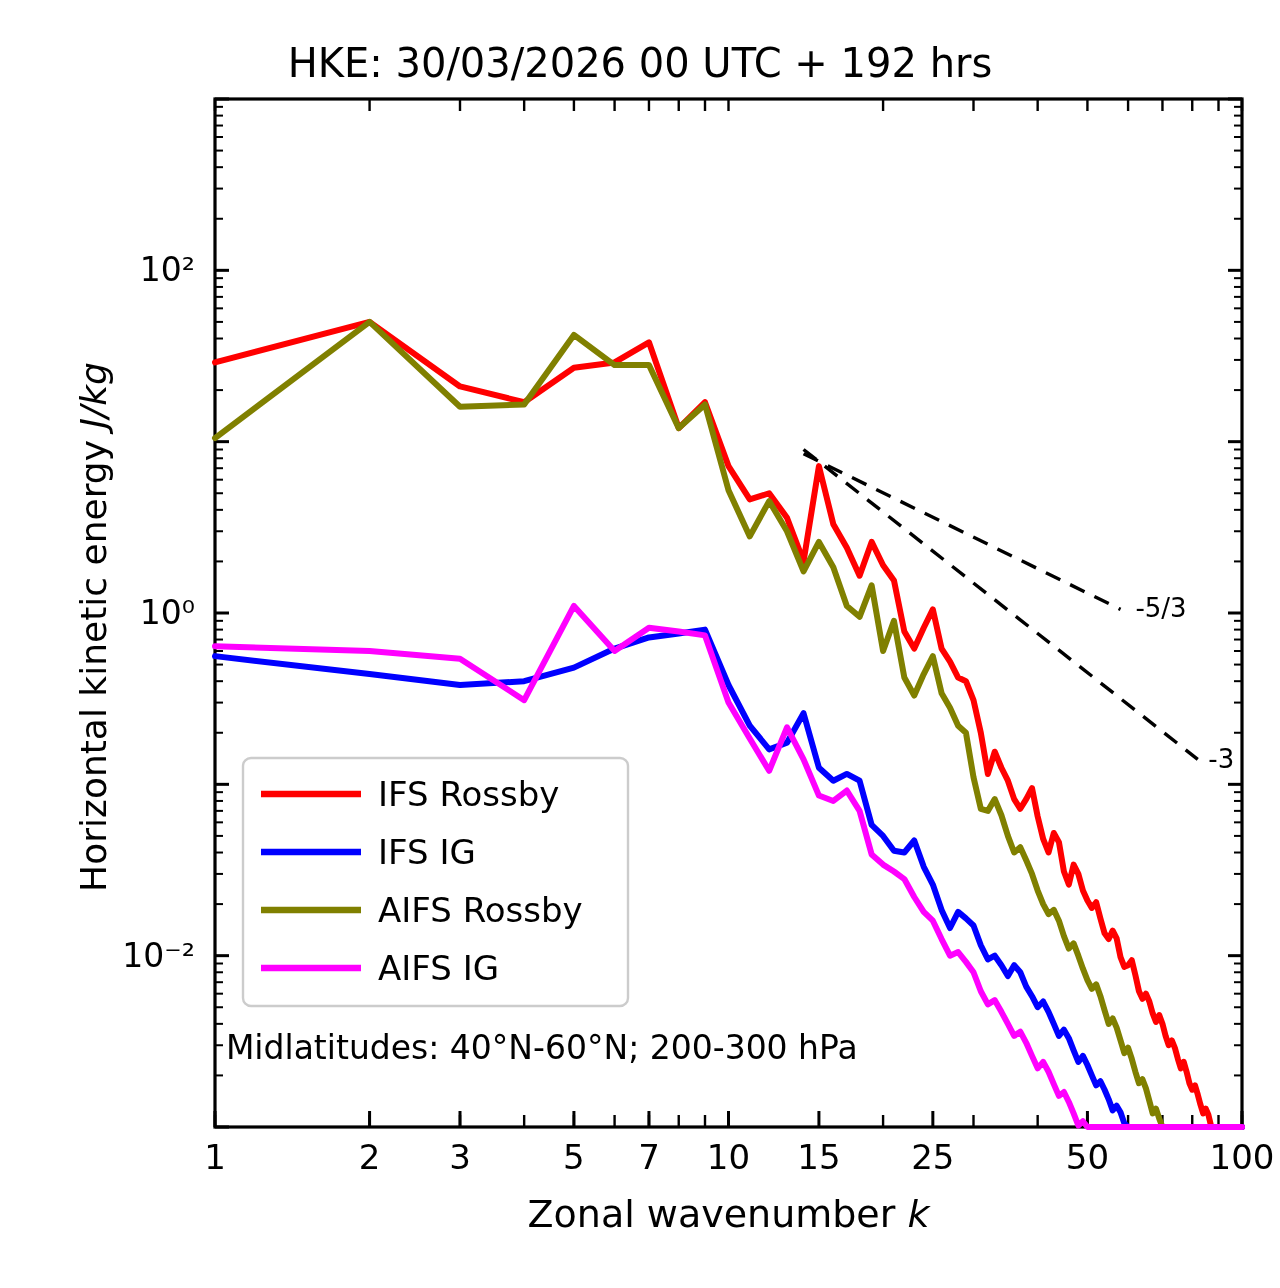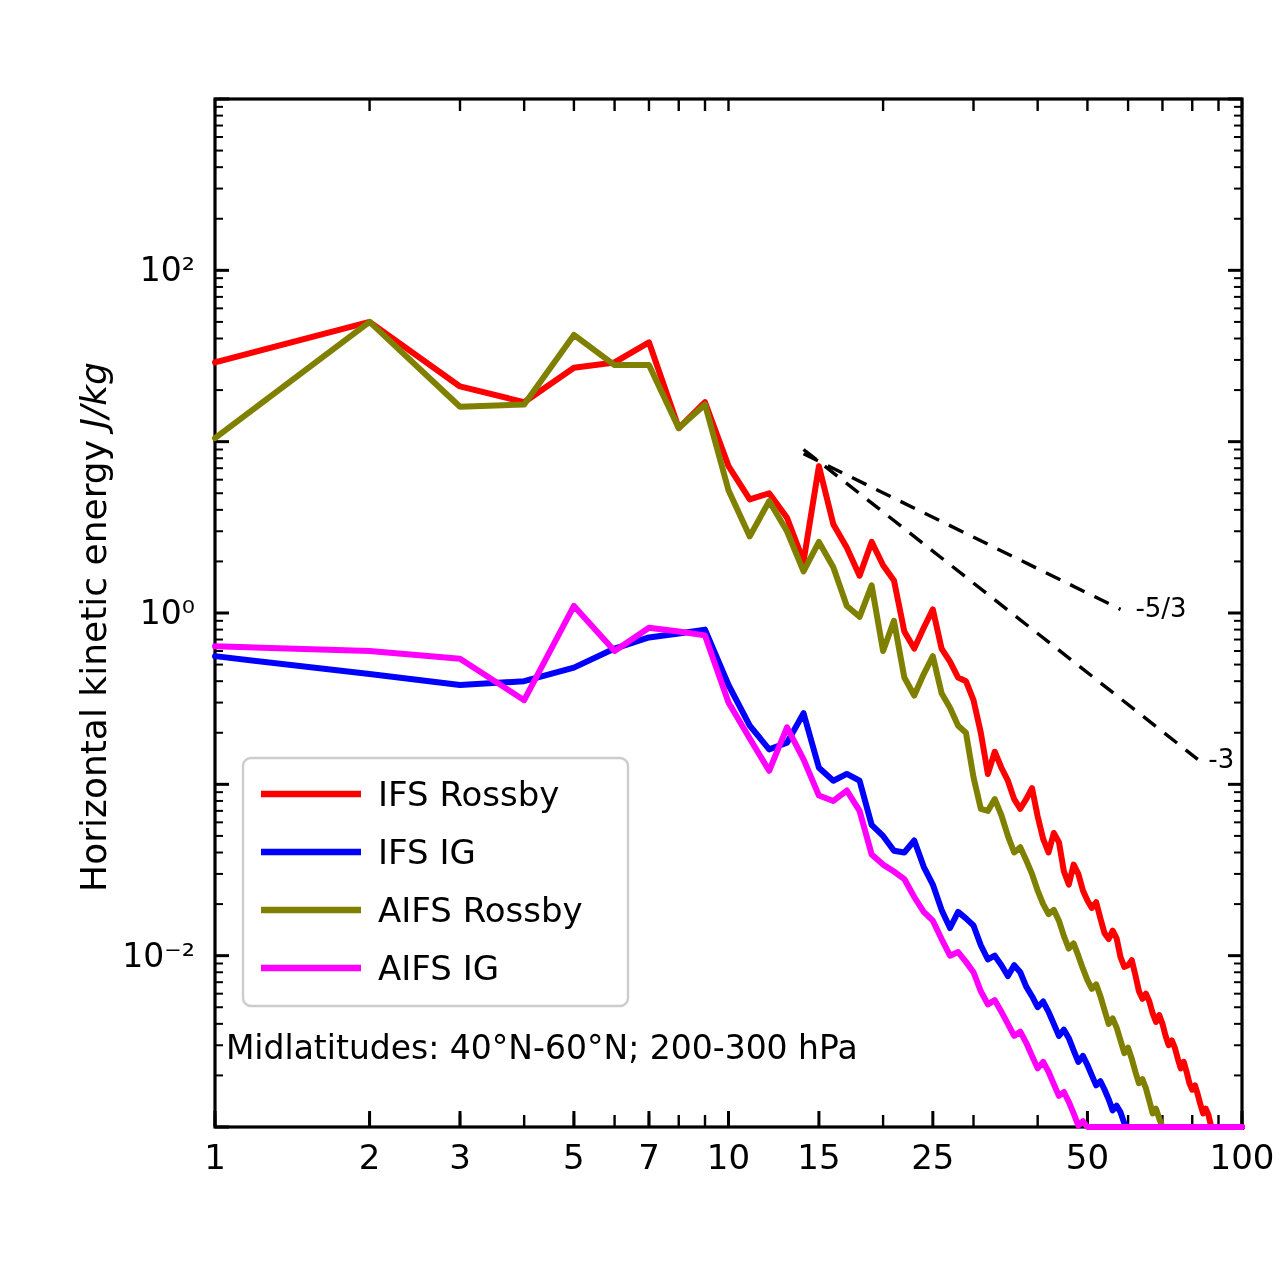--- a/index.html
+++ b/index.html
@@ -33,25 +33,27 @@
   .tick-label-x{font-size:34px;fill:#000;font-family:"DejaVu Sans","Liberation Sans",sans-serif;}
   .slope-label{font-size:26px;fill:#000;font-family:"DejaVu Sans","Liberation Sans",sans-serif;}
   .annot-text{font-size:33px;fill:#000;font-family:"DejaVu Sans","Liberation Sans",sans-serif;}
   .legend-text{font-size:34px;fill:#000;font-family:"DejaVu Sans","Liberation Sans",sans-serif;}
 </style>
 </head>
 <body>
 
 <div id="figure">
 
+  <div id="plot-title">HKE: 30/03/2026 00 UTC + 192 hrs</div>
 
   <div id="ylabel-wrap">
     <span id="ylabel"><span>Horizontal kinetic energy </span><span class="it">J/kg</span></span>
   </div>
 
+  <div id="xlabel"><span>Zonal wavenumber </span><span class="it">k</span></div>
 
   <svg id="chart-svg" width="1280" height="1288">
     <g id="axis-frame">
         <rect x="215" y="99" width="1027" height="1028" fill="none" stroke="#000" stroke-width="3.2"></rect>
       </g>
     <g id="ticks-y">
         <line x1="215" y1="1127" x2="229" y2="1127" stroke="#000" stroke-width="3"></line>
         <line x1="1242" y1="1127" x2="1228" y2="1127" stroke="#000" stroke-width="3"></line>
         <line x1="215" y1="1075.4235274095713" x2="223" y2="1075.4235274095713" stroke="#000" stroke-width="2"></line>
         <line x1="1242" y1="1075.4235274095713" x2="1234" y2="1075.4235274095713" stroke="#000" stroke-width="2"></line>

